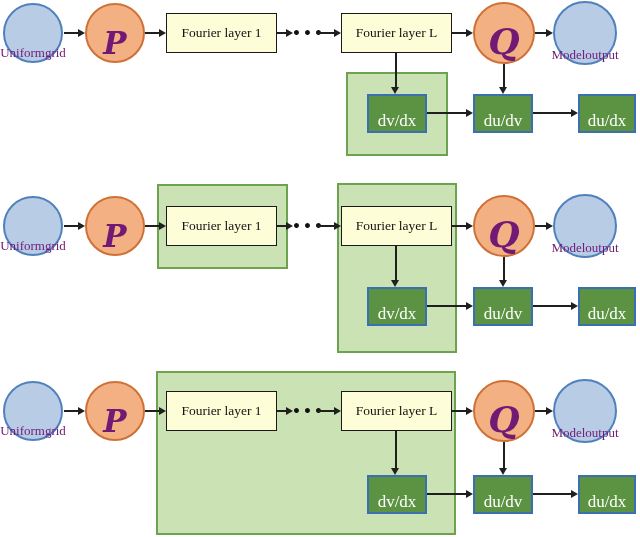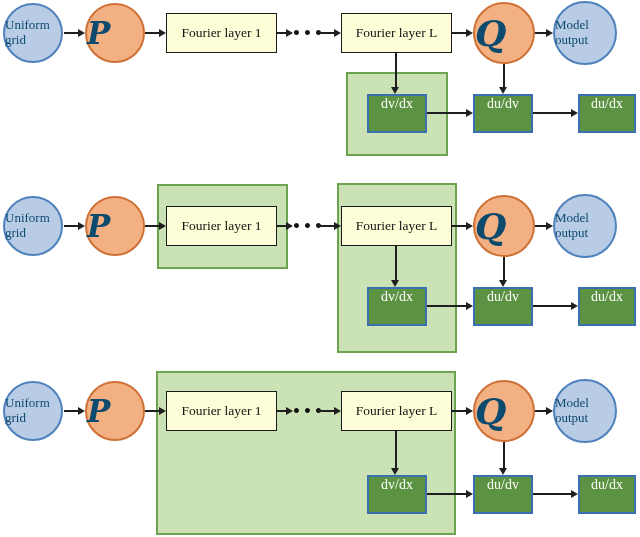--- a/index.html
+++ b/index.html
@@ -8,37 +8,37 @@
     font-family:"Liberation Serif","DejaVu Serif",serif;overflow:hidden;
   }
   
   .sh{
     position:absolute;box-sizing:border-box;
     background:#cbe2b4;border:2px solid #6da350;
   }
   
   .cb,.co{
     position:absolute;box-sizing:border-box;border-radius:50%;
-    display:flex;flex-direction:column;align-items:flex-start;justify-content:center;
-    text-align:center;color:#0c4a6e;
+    display:flex;flex-direction:row;align-items:flex-end;justify-content:center;
+    text-align:center;color:#701a75;
   }
   .cb{background:#b9cce6;border:2px solid #4f81bd;font-size:13px;line-height:1.12;}
   .co{background:#f3b183;border:2px solid #cf7137;}
   .script{font-family:"DejaVu Serif","Liberation Serif",serif;font-style:italic;font-weight:600;}
   .p-glyph{font-size:31px;}
   .q-glyph{font-size:36px;}
   
   .by{
     position:absolute;box-sizing:border-box;background:#fdfdd8;border:1.5px solid #1a1a1a;
     display:flex;align-items:center;justify-content:center;font-size:13.5px;color:#111;
   }
   
   .bg{
     position:absolute;box-sizing:border-box;background:#5b9342;border:2px solid #3a70b2;
-    display:flex;align-items:flex-start;justify-content:center;font-size:14px;color:#fff;
+    display:flex;align-items:flex-end;justify-content:center;font-size:17px;color:#fff;
   }
   
   .hl{position:absolute;height:2px;background:#1f1f1f;}
   .vl{position:absolute;width:2px;background:#1f1f1f;}
   .hr{position:absolute;width:0;height:0;border-top:4px solid transparent;border-bottom:4px solid transparent;border-left:7px solid #1f1f1f;}
   .hd{position:absolute;width:0;height:0;border-left:4px solid transparent;border-right:4px solid transparent;border-top:7px solid #1f1f1f;}
   .dots{
     position:absolute;width:30px;height:20px;text-align:center;line-height:20px;
     font-family:"DejaVu Sans",sans-serif;font-size:14px;font-weight:bold;
     letter-spacing:2px;color:#111;

